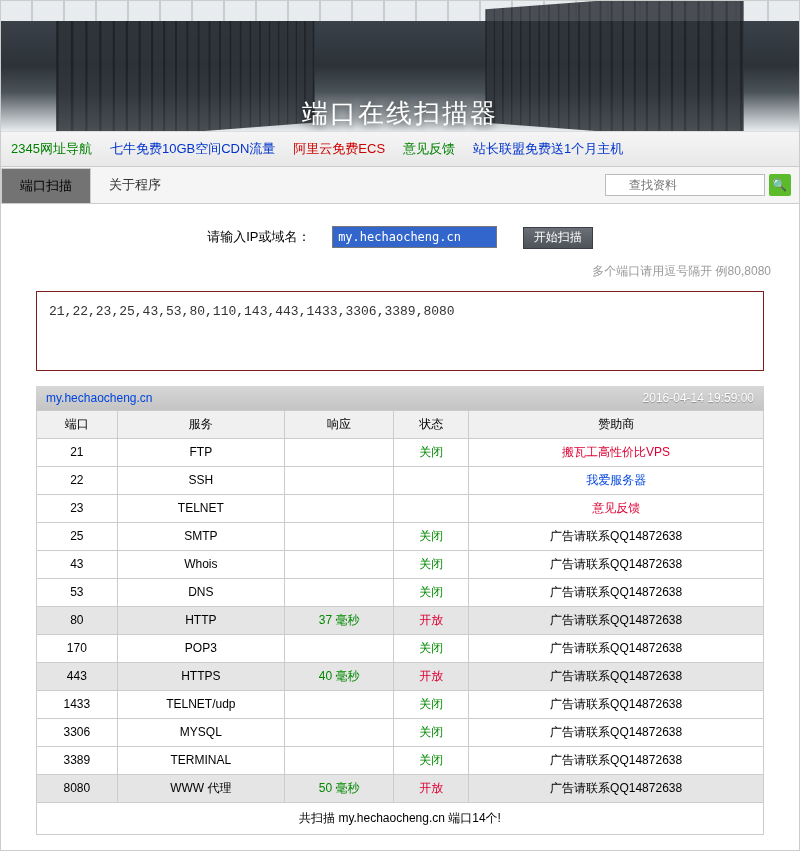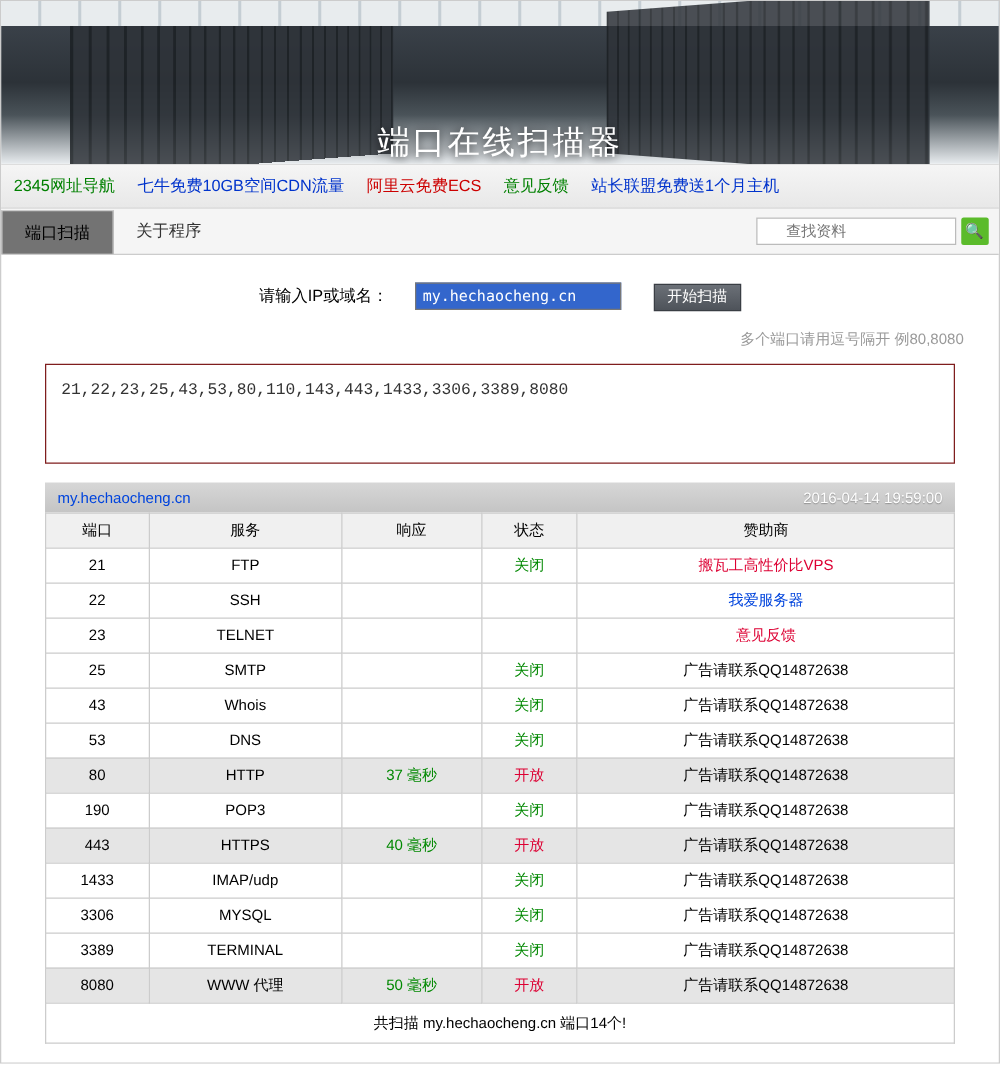--- a/index.html
+++ b/index.html
@@ -129,36 +129,36 @@
           <td><span class="">广告请联系QQ14872638</span></td>
         </tr>
         <tr class="open-row">
           <td>80</td>
           <td>HTTP</td>
           <td><span class="resp">37 毫秒</span></td>
           <td><span class="st-open">开放</span></td>
           <td><span class="">广告请联系QQ14872638</span></td>
         </tr>
         <tr>
-          <td>190</td>
+          <td>170</td>
           <td>POP3</td>
           <td></td>
           <td><span class="st-closed">关闭</span></td>
           <td><span class="">广告请联系QQ14872638</span></td>
         </tr>
         <tr class="open-row">
           <td>443</td>
           <td>HTTPS</td>
           <td><span class="resp">40 毫秒</span></td>
           <td><span class="st-open">开放</span></td>
           <td><span class="">广告请联系QQ14872638</span></td>
         </tr>
         <tr>
           <td>1433</td>
-          <td>IMAP/udp</td>
+          <td>TELNET/udp</td>
           <td></td>
           <td><span class="st-closed">关闭</span></td>
           <td><span class="">广告请联系QQ14872638</span></td>
         </tr>
         <tr>
           <td>3306</td>
           <td>MYSQL</td>
           <td></td>
           <td><span class="st-closed">关闭</span></td>
           <td><span class="">广告请联系QQ14872638</span></td>

